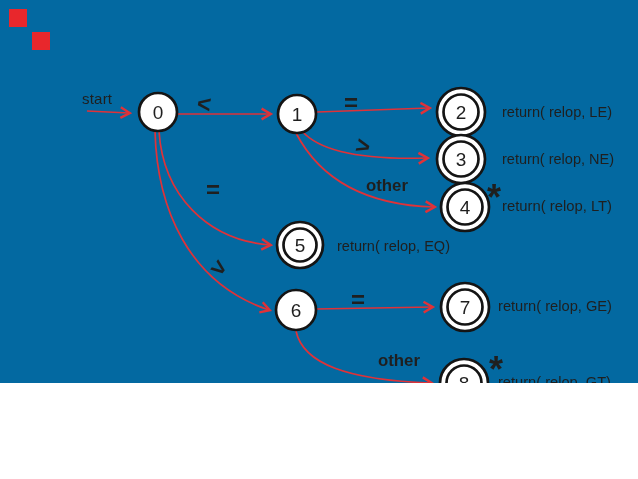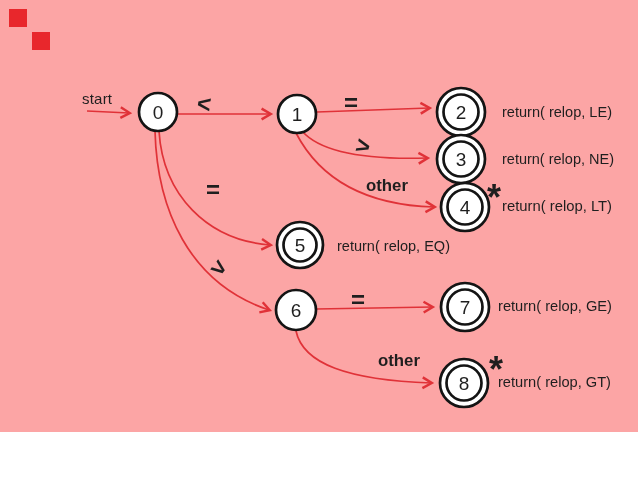--- a/index.html
+++ b/index.html
@@ -1,20 +1,20 @@
 <!DOCTYPE html>
 <html><head>
 <meta charset="utf-8">
 <style>
   html, body { margin: 0; padding: 0; background: #ffffff; }
   #slide {
     position: relative;
     width: 638px;
-    height: 432px;
-    background: #fca5a5;
+    height: 383px;
+    background: #0369a1;
     overflow: hidden;
     font-family: "Liberation Sans", sans-serif;
     text-decoration: underline;
   }
   svg { position: absolute; left: 0; top: 0; }
   .node { fill: #ffffff; stroke: #141414; stroke-width: 2.7; }
   .edge { fill: none; stroke: #e03238; stroke-width: 1.7; }
   .state-num {
     font-family: "Liberation Sans", sans-serif;
     font-size: 19px; fill: #1f1f1f; text-anchor: middle;

